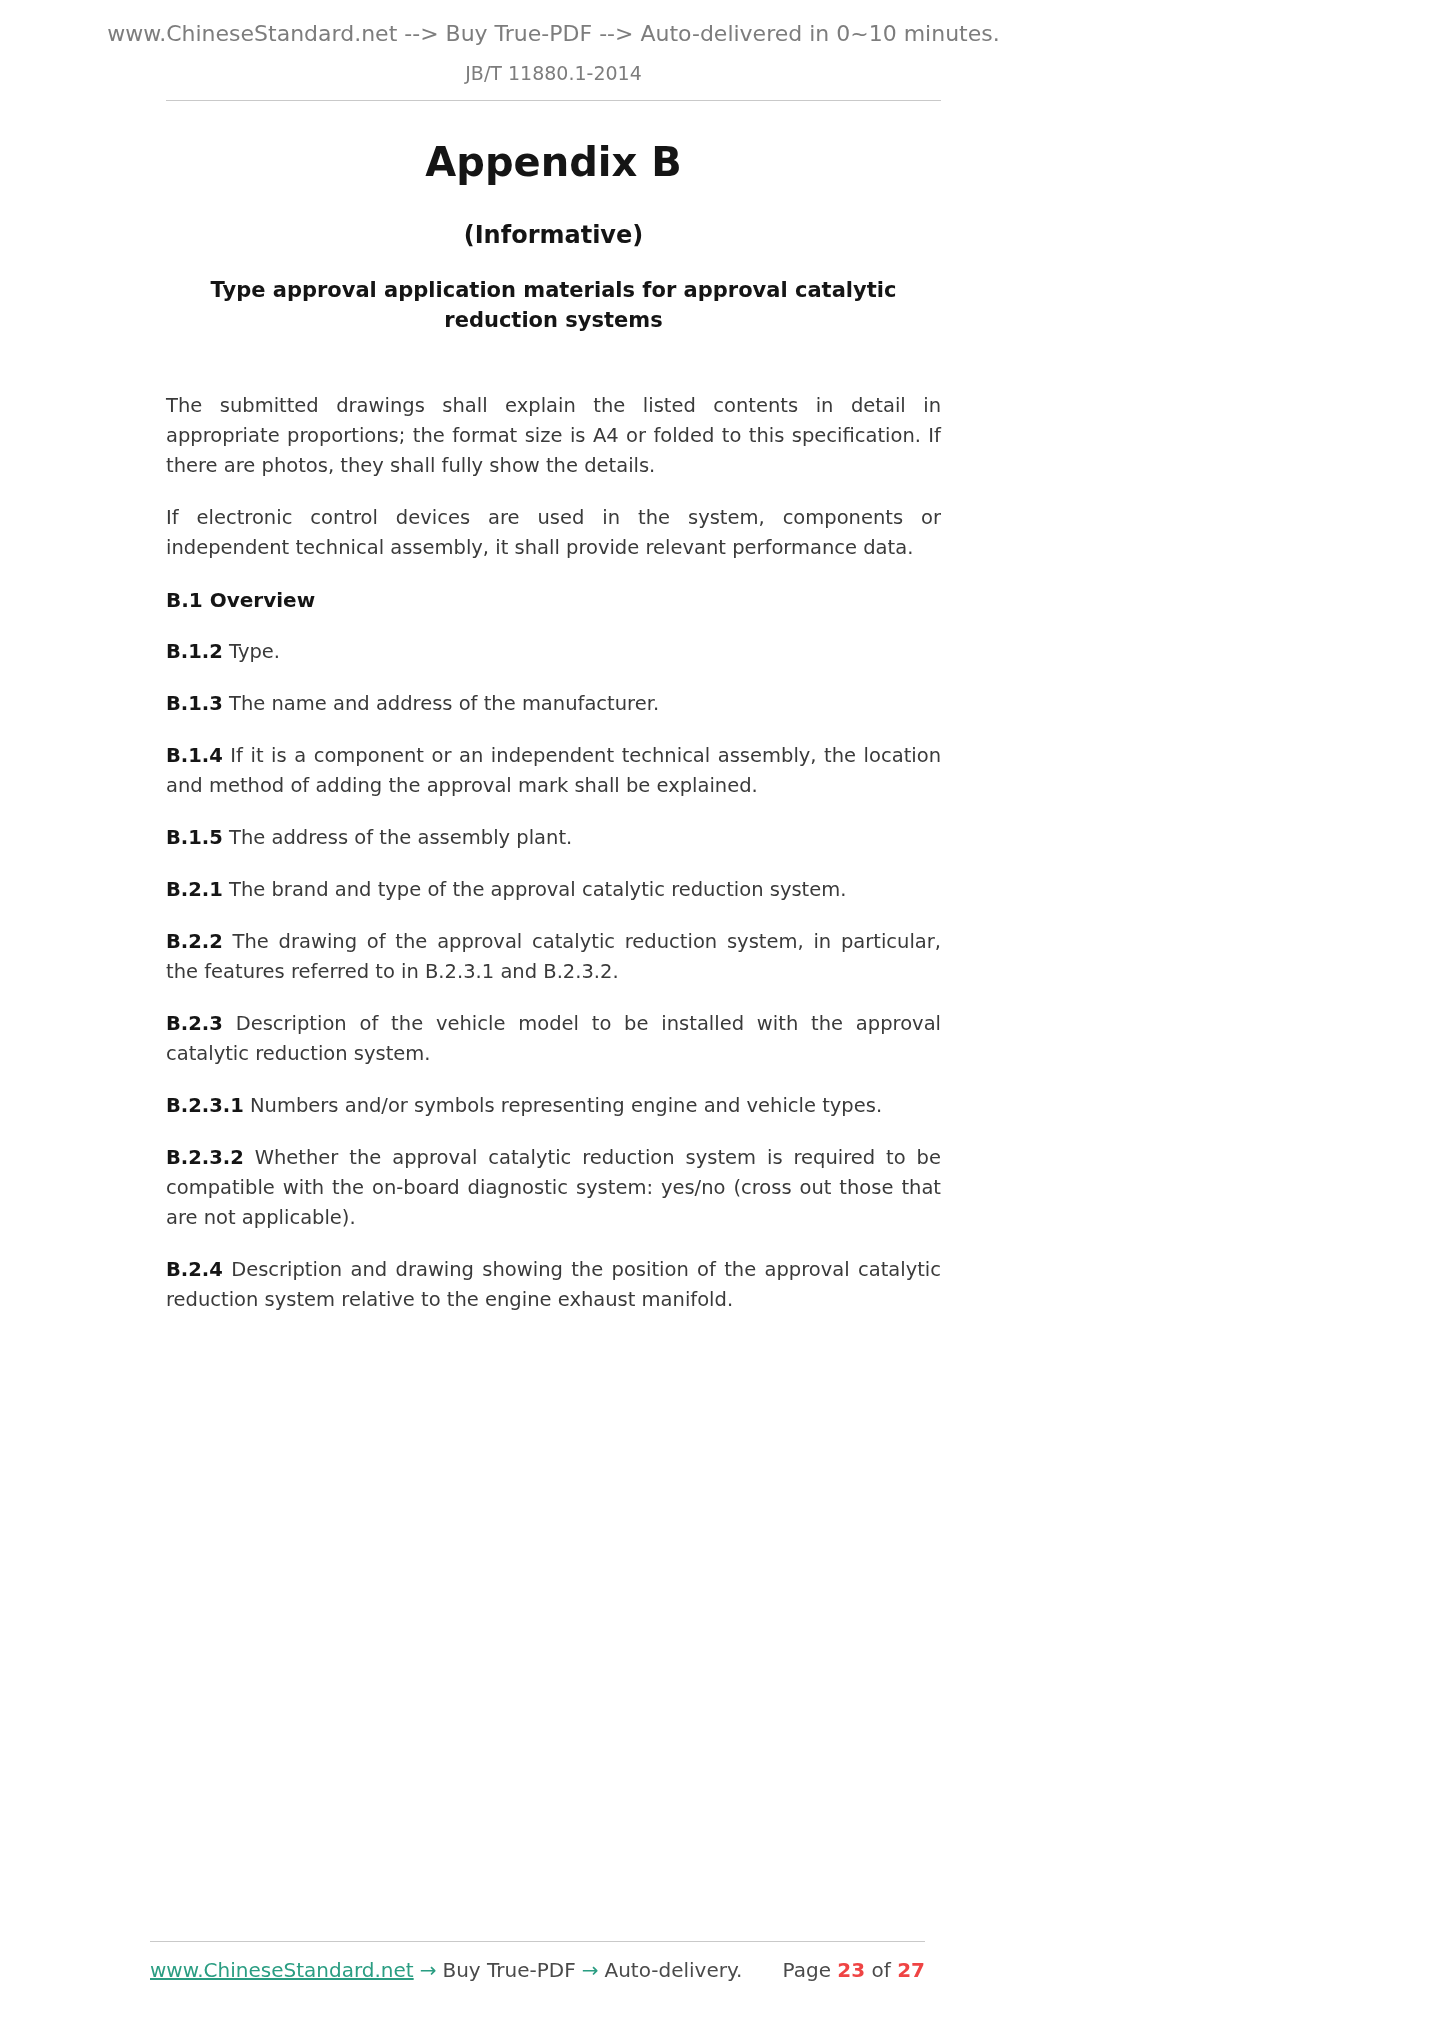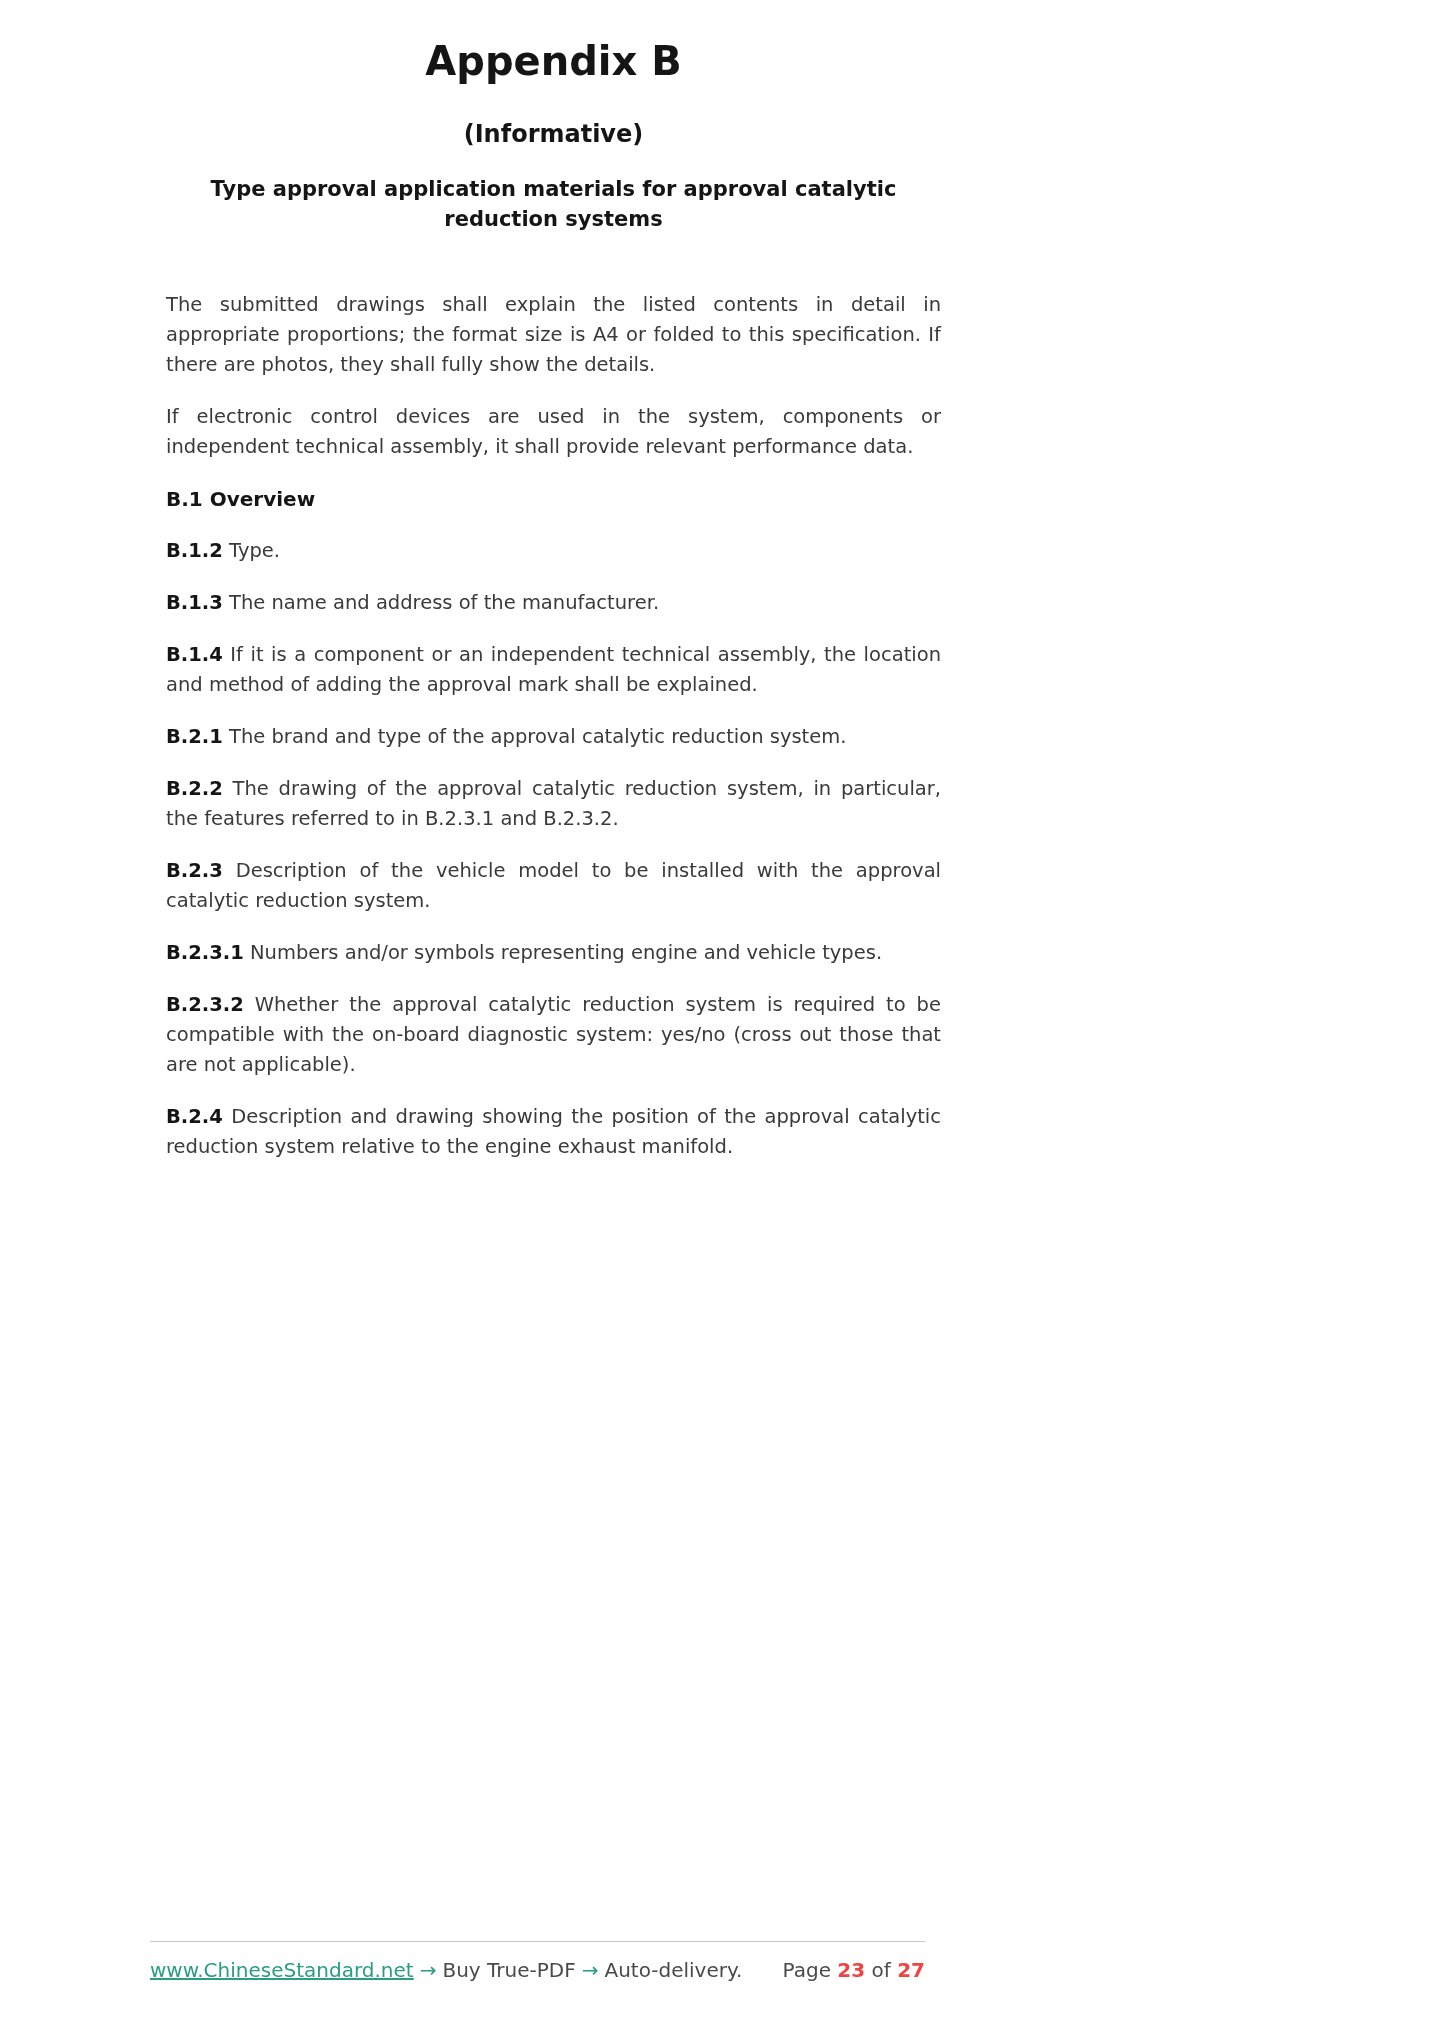--- a/index.html
+++ b/index.html
@@ -110,34 +110,40 @@
     padding: 0 6px;
   }
   .page-indicator { color: var(--footer-gray, #4a4a4a); }
   .page-indicator b { color: #ef4444; }
 </style>
 </head>
 <body>
 
 <div class="page">
 
+  <div class="content-col header-area">
+    <div class="promo">www.ChineseStandard.net --&gt; Buy True-PDF --&gt; Auto-delivered in 0~10 minutes.</div>
+    <div class="doc-code">JB/T 11880.1-2014</div>
+    <hr class="rule">
+  </div>
 
   <div class="content-col title-block">
     <div class="appendix-title">Appendix B</div>
     <div class="informative">(Informative)</div>
     <div class="doc-subtitle">Type approval application materials for approval catalytic reduction systems</div>
   </div>
 
   <div class="content-col body-area">
       <p class="para body">The submitted drawings shall explain the listed contents in detail in appropriate proportions; the format size is A4 or folded to this specification. If there are photos, they shall fully show the details.</p>
       <p class="para body">If electronic control devices are used in the system, components or independent technical assembly, it shall provide relevant performance data.</p>
       <p class="para heading">B.1 Overview</p>
       <p class="para item"><b>B.1.2</b> Type.</p>
       <p class="para item"><b>B.1.3</b> The name and address of the manufacturer.</p>
       <p class="para item"><b>B.1.4</b> If it is a component or an independent technical assembly, the location and method of adding the approval mark shall be explained.</p>
+      <p class="para item"><b>B.1.5</b> The address of the assembly plant.</p>
       <p class="para item"><b>B.2.1</b> The brand and type of the approval catalytic reduction system.</p>
       <p class="para item"><b>B.2.2</b> The drawing of the approval catalytic reduction system, in particular, the features referred to in B.2.3.1 and B.2.3.2.</p>
       <p class="para item"><b>B.2.3</b> Description of the vehicle model to be installed with the approval catalytic reduction system.</p>
       <p class="para item"><b>B.2.3.1</b> Numbers and/or symbols representing engine and vehicle types.</p>
       <p class="para item"><b>B.2.3.2</b> Whether the approval catalytic reduction system is required to be compatible with the on-board diagnostic system: yes/no (cross out those that are not applicable).</p>
       <p class="para item"><b>B.2.4</b> Description and drawing showing the position of the approval catalytic reduction system relative to the engine exhaust manifold.</p>
     </div>
 
   <div class="footer-area">
     <div class="footer-row">

